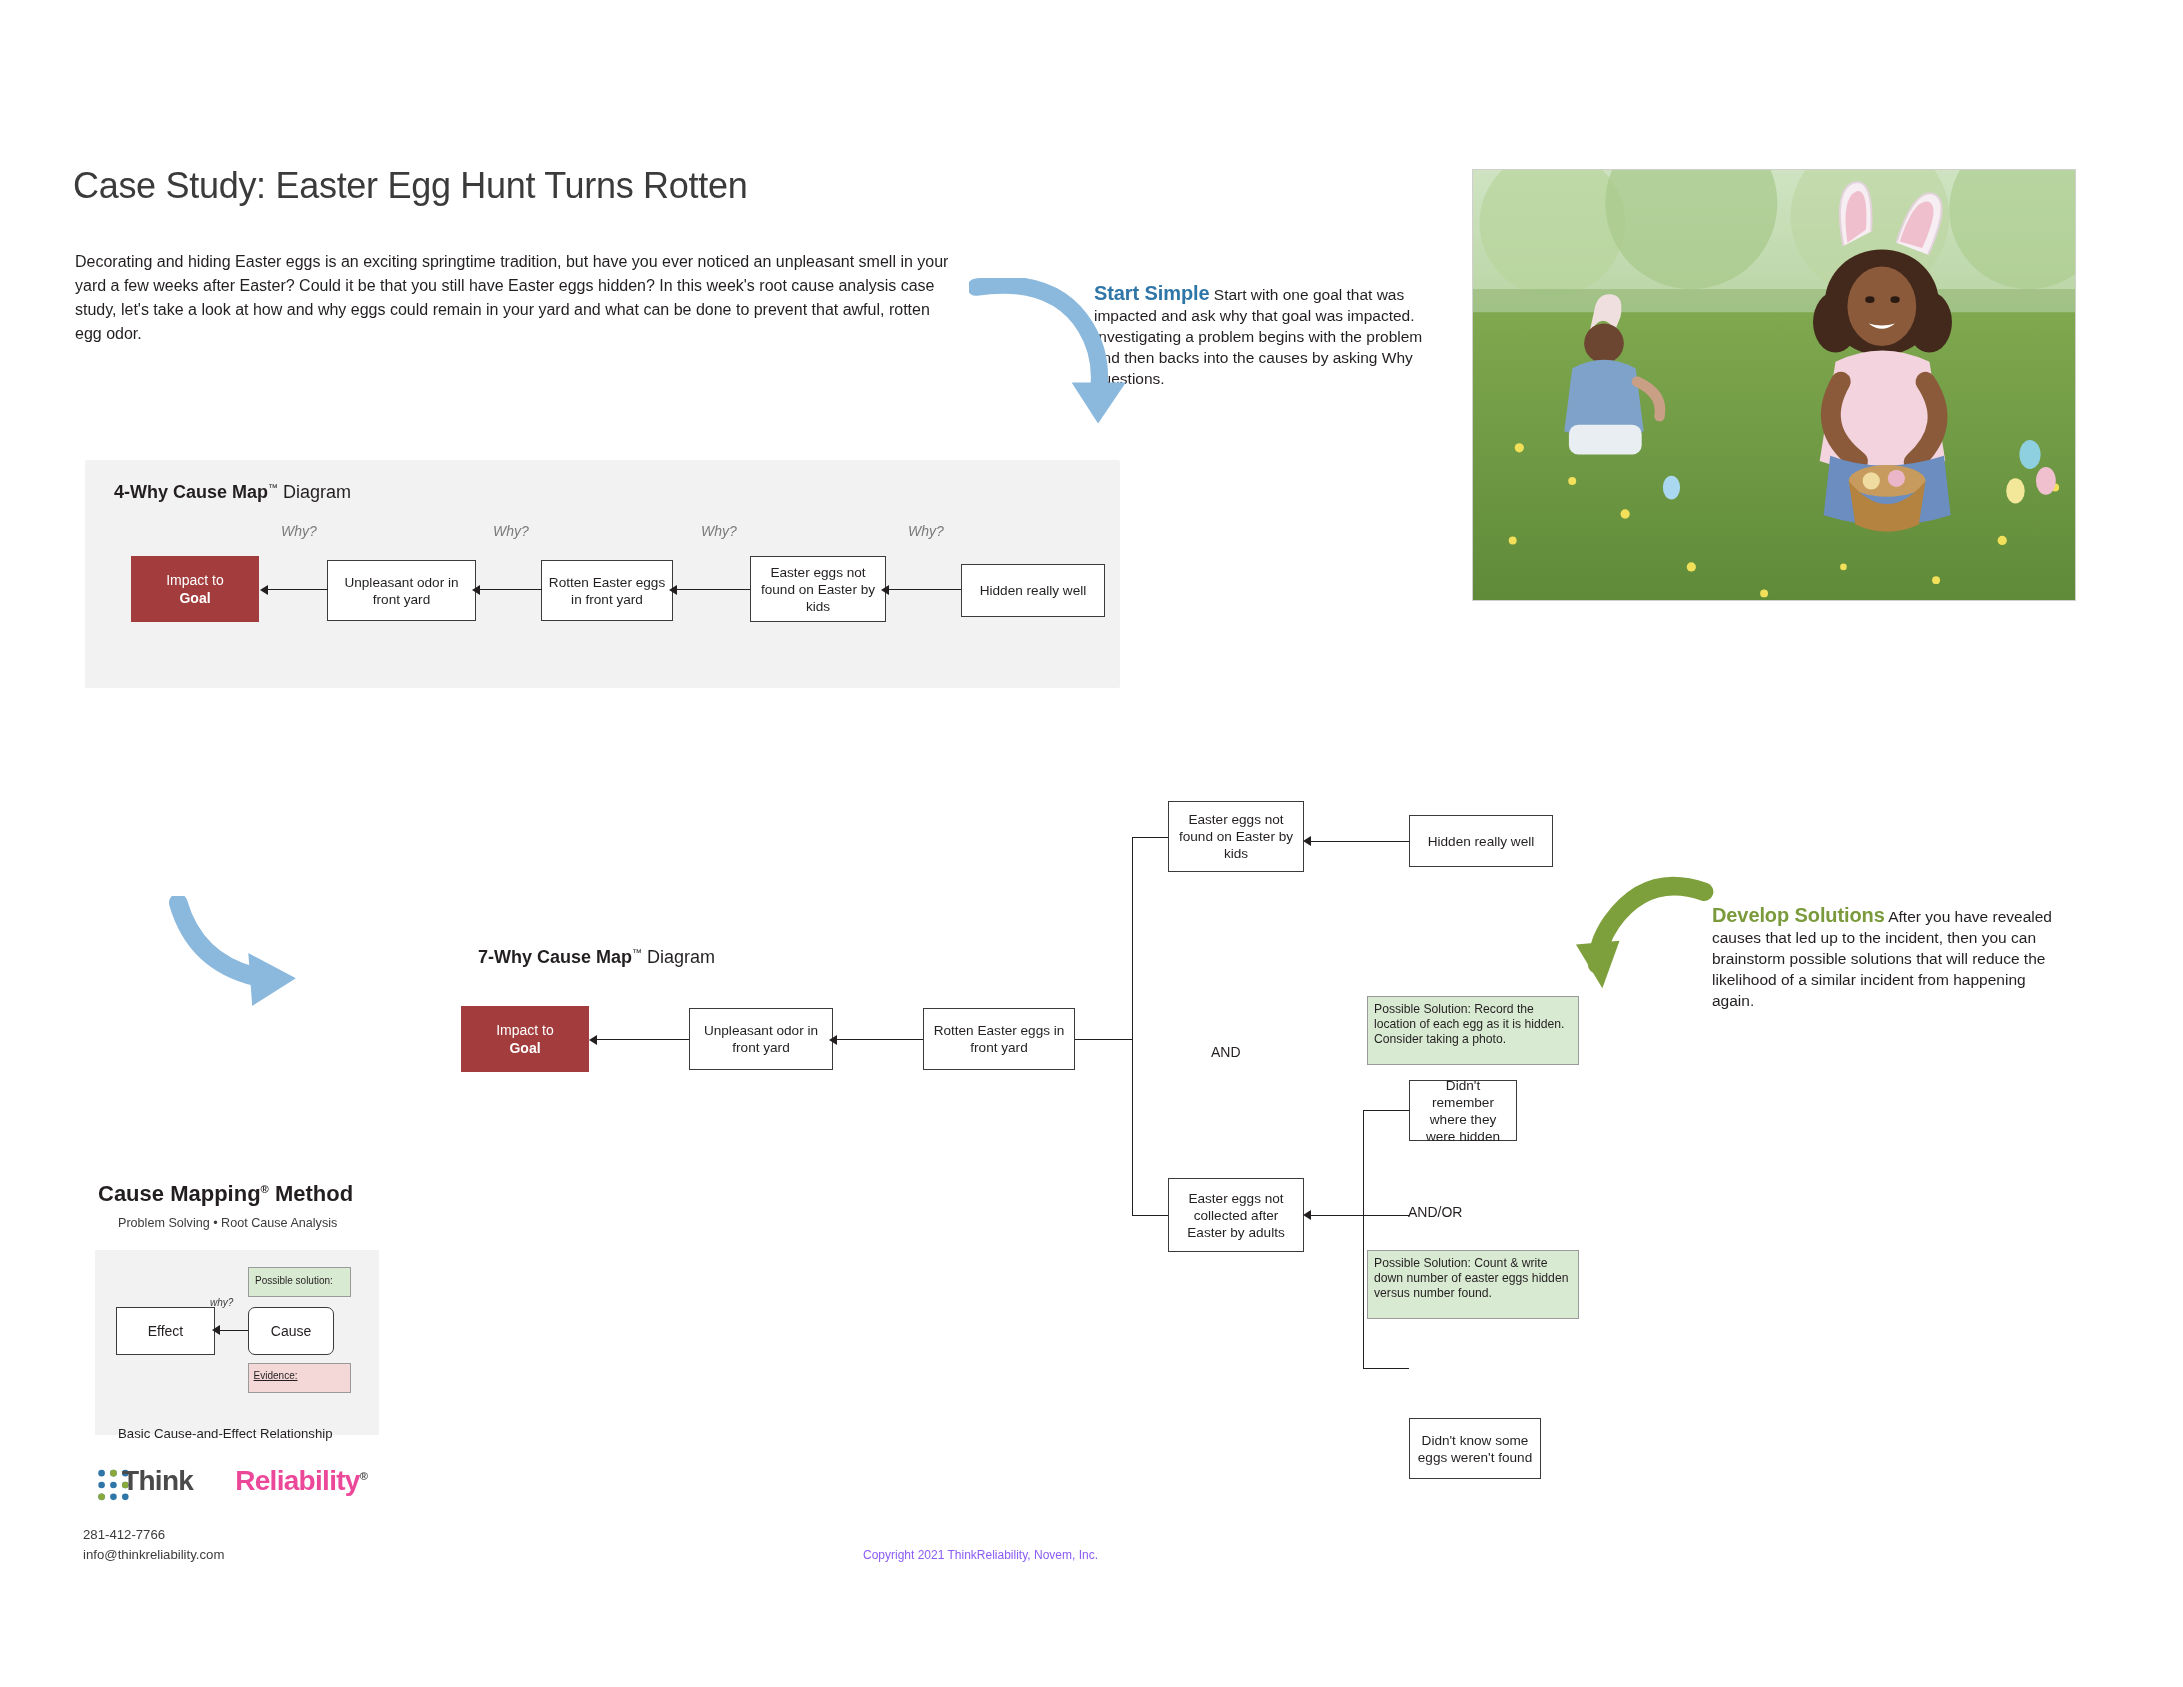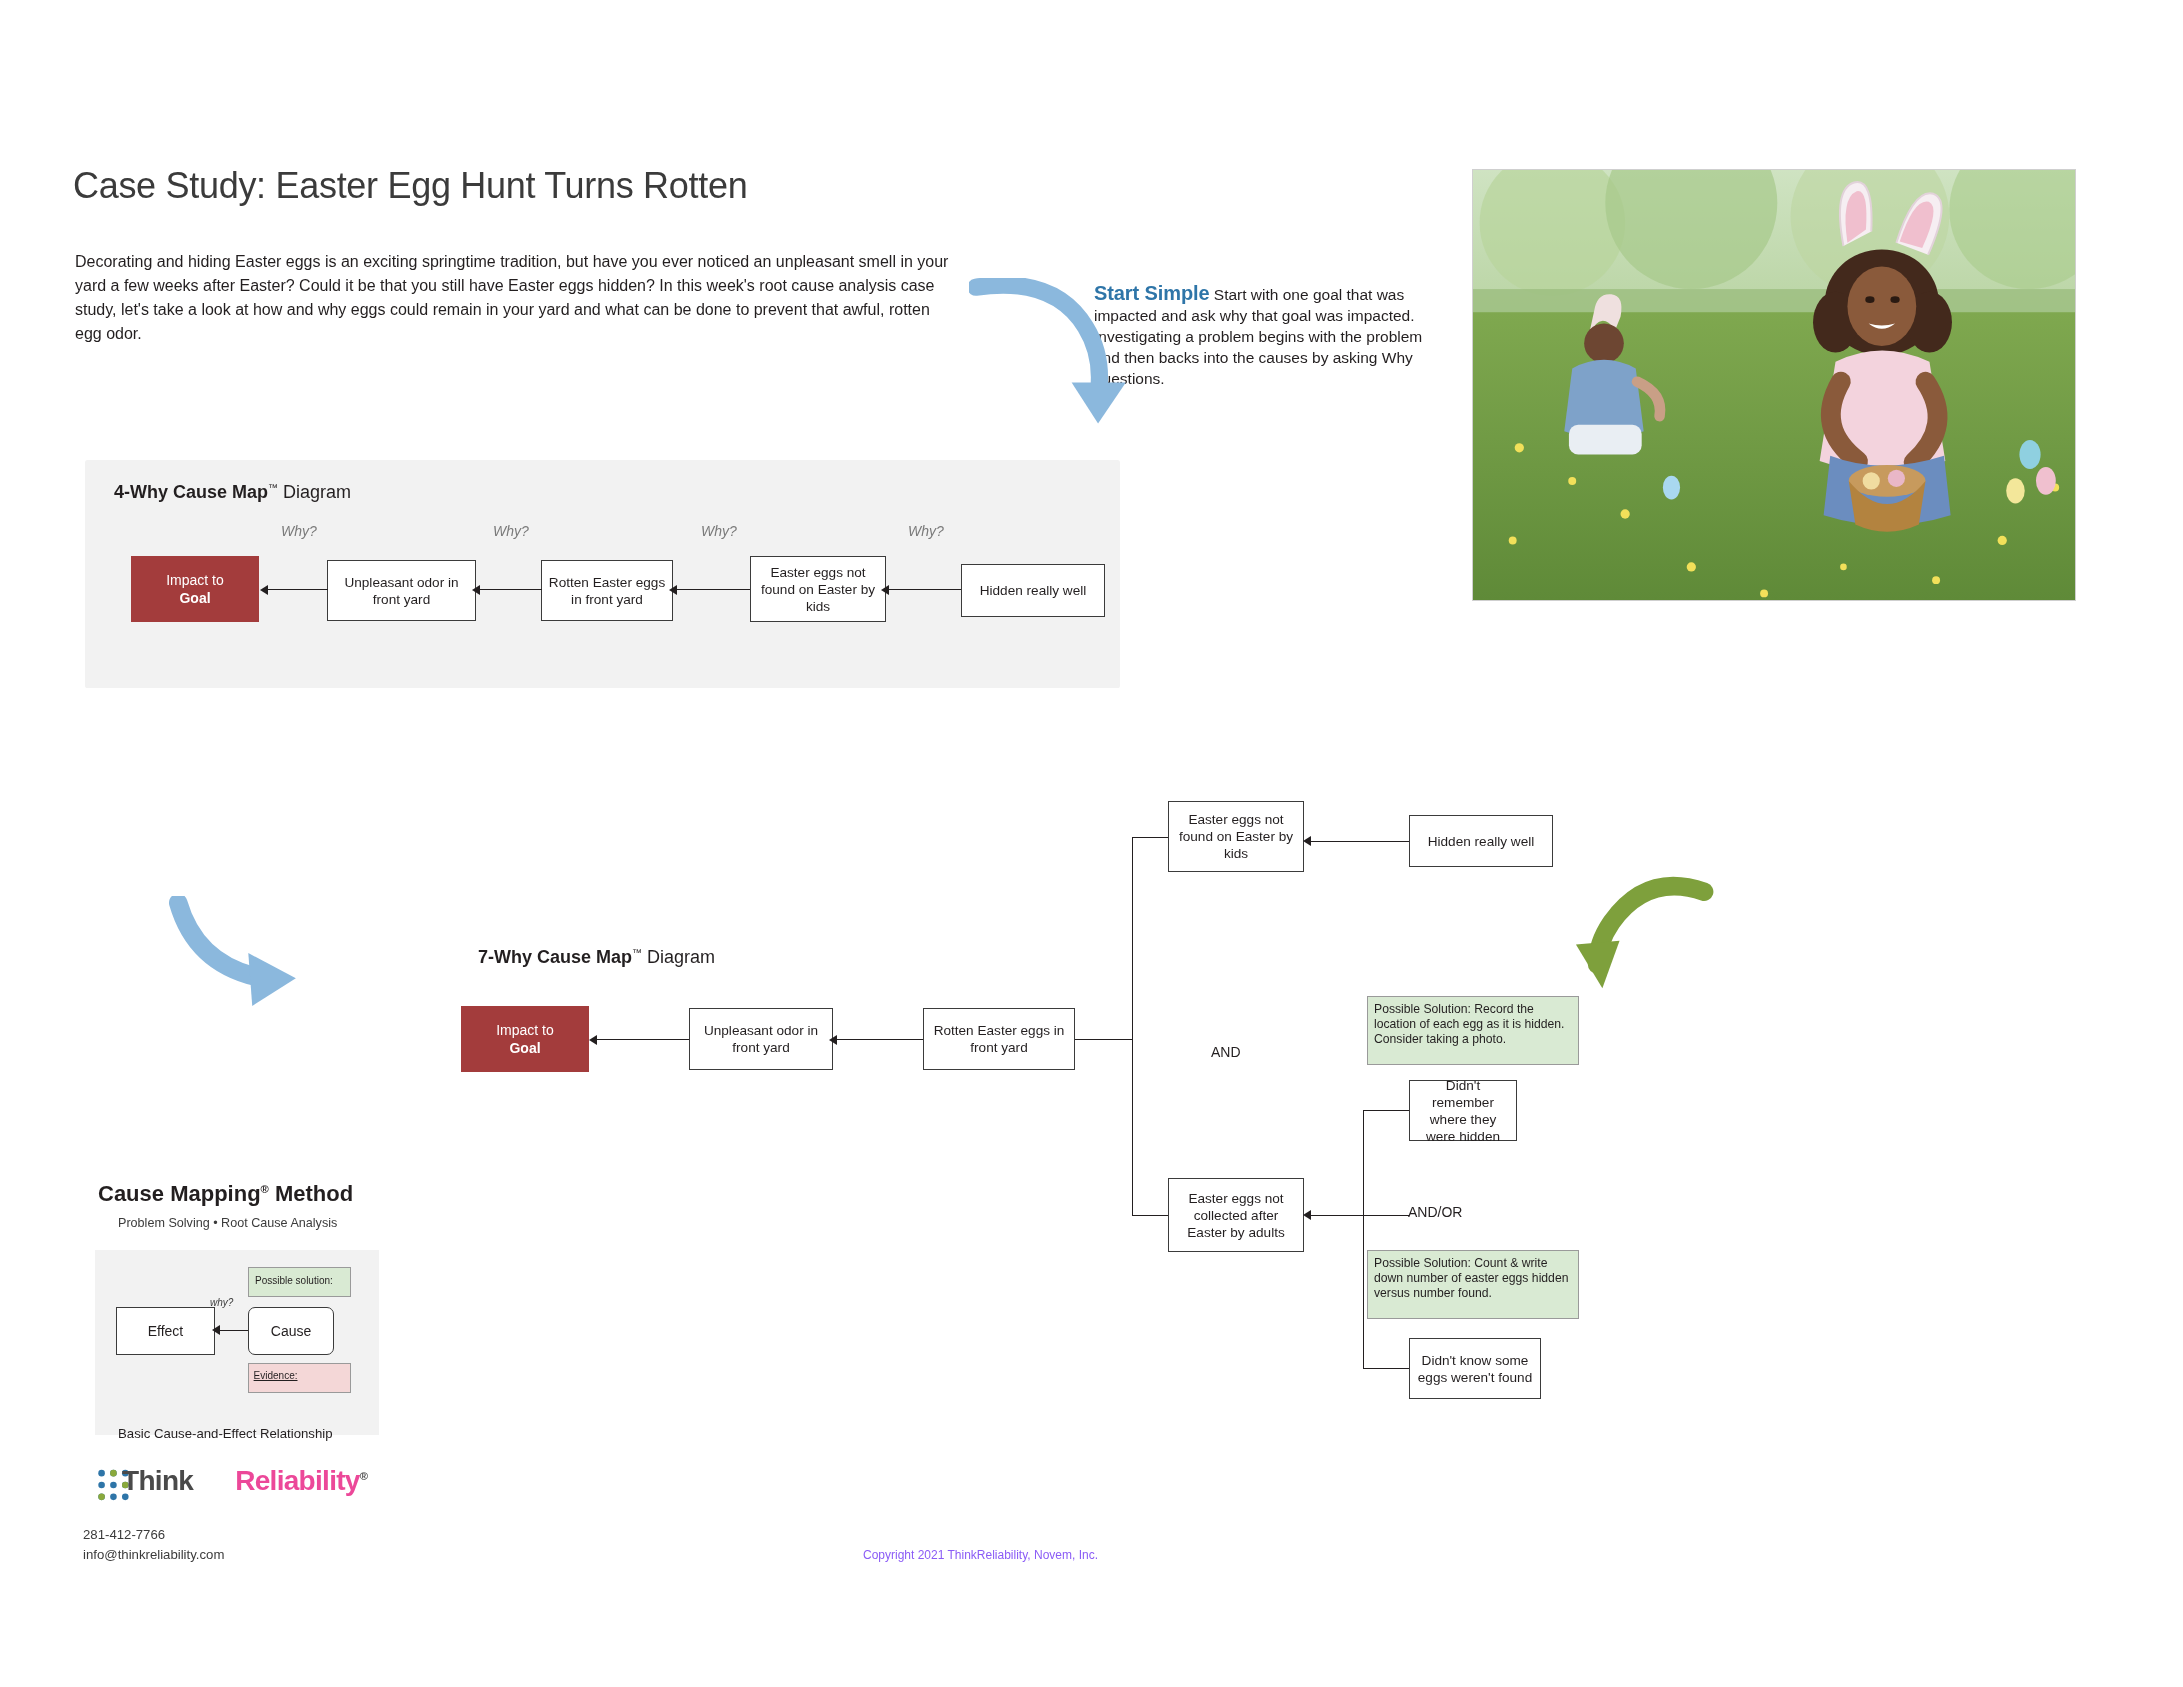--- a/index.html
+++ b/index.html
@@ -242,20 +242,24 @@
   <div class="ln hline" style="left:677px;top:589px;width:73px;"></div>
   <div class="arrow-left" style="left:669px;top:585px;"></div>
   <div class="ln hline" style="left:889px;top:589px;width:72px;"></div>
   <div class="arrow-left" style="left:881px;top:585px;"></div>
 
   <svg style="position:absolute;left:169px;top:896px;" width="185" height="126" viewBox="0 0 280 190">
     <path d="M14 10 q26 90 118 112" stroke="#8bb8dd" stroke-width="28" fill="none" stroke-linecap="round"></path>
     <path d="M120 86 l72 38 l-66 42 z" fill="#8bb8dd"></path>
   </svg>
 
+  <div class="callout" id="develop-solutions">
+    <span class="callout-head green">Develop Solutions</span>
+    <span>After you have revealed causes that led up to the incident, then you can brainstorm possible solutions that will reduce the likelihood of a similar incident from happening again.</span>
+  </div>
   <svg style="position:absolute;left:1568px;top:873px;" width="152" height="126" viewBox="0 0 230 190">
     <path d="M206 28 q-86 -30 -140 46 q-22 32 -22 64" stroke="#7ea03c" stroke-width="28" fill="none" stroke-linecap="round"></path>
     <path d="M12 108 l66 -6 l-26 72 z" fill="#7ea03c"></path>
   </svg>
 
   <div class="panel-title" id="title-7why">
     <b>7-Why Cause Map</b><span class="sup">™</span><span> Diagram</span>
   </div>
 
   <div class="node goal" style="left:461px;top:1006px;width:128px;height:66px;">
@@ -270,21 +274,21 @@
 
   <div class="node" style="left:1168px;top:801px;width:136px;height:71px;">Easter eggs not found on Easter by kids</div>
   <div class="node" style="left:1409px;top:815px;width:144px;height:52px;">Hidden really well</div>
 
   <div class="node" style="left:1168px;top:1178px;width:136px;height:74px;">Easter eggs not collected after Easter by adults</div>
 
   <div class="node solution" style="left:1367px;top:996px;width:212px;height:69px;">Possible Solution: Record the location of each egg as it is hidden. Consider taking a photo.</div>
   <div class="node" style="left:1409px;top:1080px;width:108px;height:61px;">Didn't remember where they were hidden</div>
 
   <div class="node solution" style="left:1367px;top:1250px;width:212px;height:69px;">Possible Solution: Count &amp; write down number of easter eggs hidden  versus number found.</div>
-  <div class="node" style="left:1409px;top:1338px;width:132px;height:61px;">Didn't know some eggs weren't found</div>
+  <div class="node" style="left:1409px;top:1418px;width:132px;height:61px;">Didn't know some eggs weren't found</div>
 
   <div class="andlabel" style="left:1211px;top:1044px;">AND</div>
   <div class="andlabel" style="left:1408px;top:1204px;">AND/OR</div>
 
   <div class="ln hline" style="left:597px;top:1039px;width:92px;"></div>
   <div class="arrow-left" style="left:589px;top:1035px;"></div>
 
   <div class="ln hline" style="left:837px;top:1039px;width:86px;"></div>
   <div class="arrow-left" style="left:829px;top:1035px;"></div>
 

